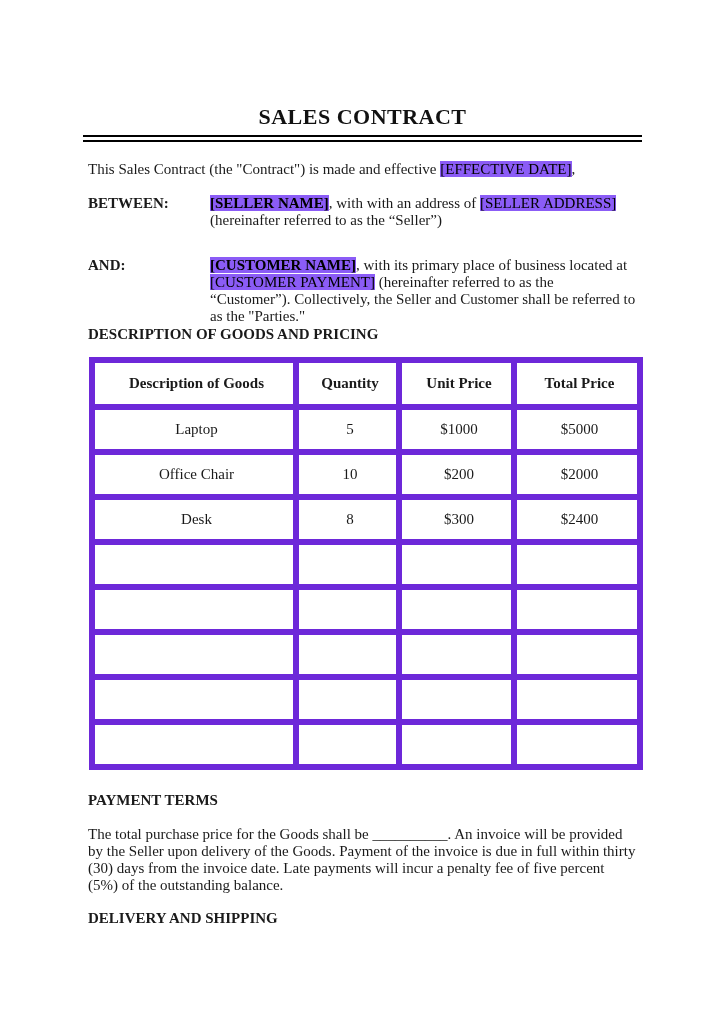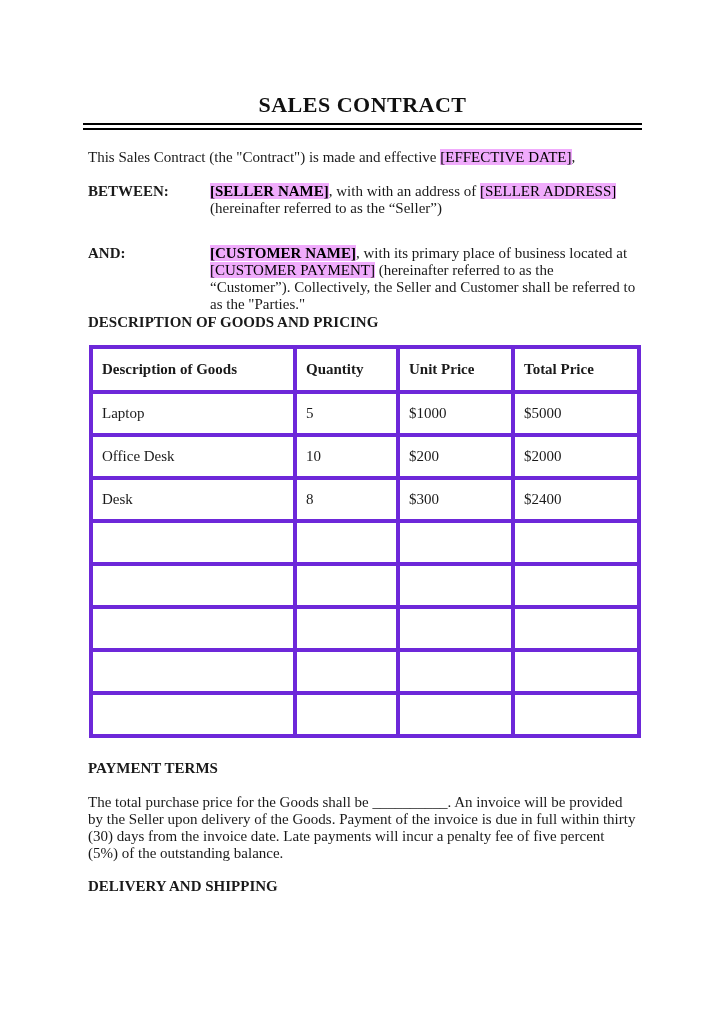--- a/index.html
+++ b/index.html
@@ -1,21 +1,21 @@
 <!DOCTYPE html>
 <html><head>
 <meta charset="utf-8">
 <style>
   html, body { margin: 0; padding: 0; background: #ffffff; }
   .page {
     position: relative;
     width: 724px;
     height: 1024px;
     box-sizing: border-box;
-    padding: 4px 87px 0 88px;
+    padding: 16px 87px 0 88px;
     background: #ffffff;
     font-family: "Liberation Serif", serif;
     font-size: 15px;
     line-height: 17px;
     color: #1a1a1a;
     overflow: hidden;
   }
   p { margin: 0; }
   .title {
     margin: 88px 0 0 0;
@@ -31,41 +31,41 @@
     border-top: 2px solid #000;
     border-bottom: 2px solid #000;
     margin: 5px -5px 0 -5px;
   }
   .intro { margin-top: 19px; }
   .party { display: flex; }
   .party-between { margin-top: 17px; }
   .party-and { margin-top: 28px; }
   .party-label { flex: 0 0 122px; font-weight: bold; }
   .party-content { width: 427px; }
-  .hl { background: #f0abfc; color: #000; }
+  .hl { background: #8b5cf6; color: #000; }
   .hl-b { font-weight: bold; }
   .section-heading {
     margin: 0;
     font-size: 15px;
     line-height: 17px;
     font-weight: bold;
   }
   .h-goods { margin-top: 1px; }
   .goods-intro { margin-top: 15px; }
   .goods-table {
     border-collapse: collapse;
     table-layout: fixed;
     width: 548px;
     margin-top: 14px;
     margin-left: 1px;
   }
   .goods-table th, .goods-table td {
-    border: 4px solid #6d28d9;
+    border: 6px solid #6d28d9;
     padding: 0 4px 0 9px;
-    text-align: left;
+    text-align: center;
     vertical-align: middle;
     font-size: 15px;
     overflow: hidden;
   }
   .goods-table th { font-weight: bold; height: 41px; }
   .goods-table td { height: 39px; }
   .h-payment { margin-top: 22px; }
   .payment-text { margin-top: 17px; }
   .h-delivery { margin-top: 16px; }
 </style>
@@ -108,21 +108,21 @@
       </tr>
     </thead>
     <tbody>
       <tr>
         <td>Laptop</td>
         <td>5</td>
         <td>$1000</td>
         <td>$5000</td>
       </tr>
       <tr>
-        <td>Office Desk</td>
+        <td>Office Chair</td>
         <td>10</td>
         <td>$200</td>
         <td>$2000</td>
       </tr>
       <tr>
         <td>Desk</td>
         <td>8</td>
         <td>$300</td>
         <td>$2400</td>
       </tr>

